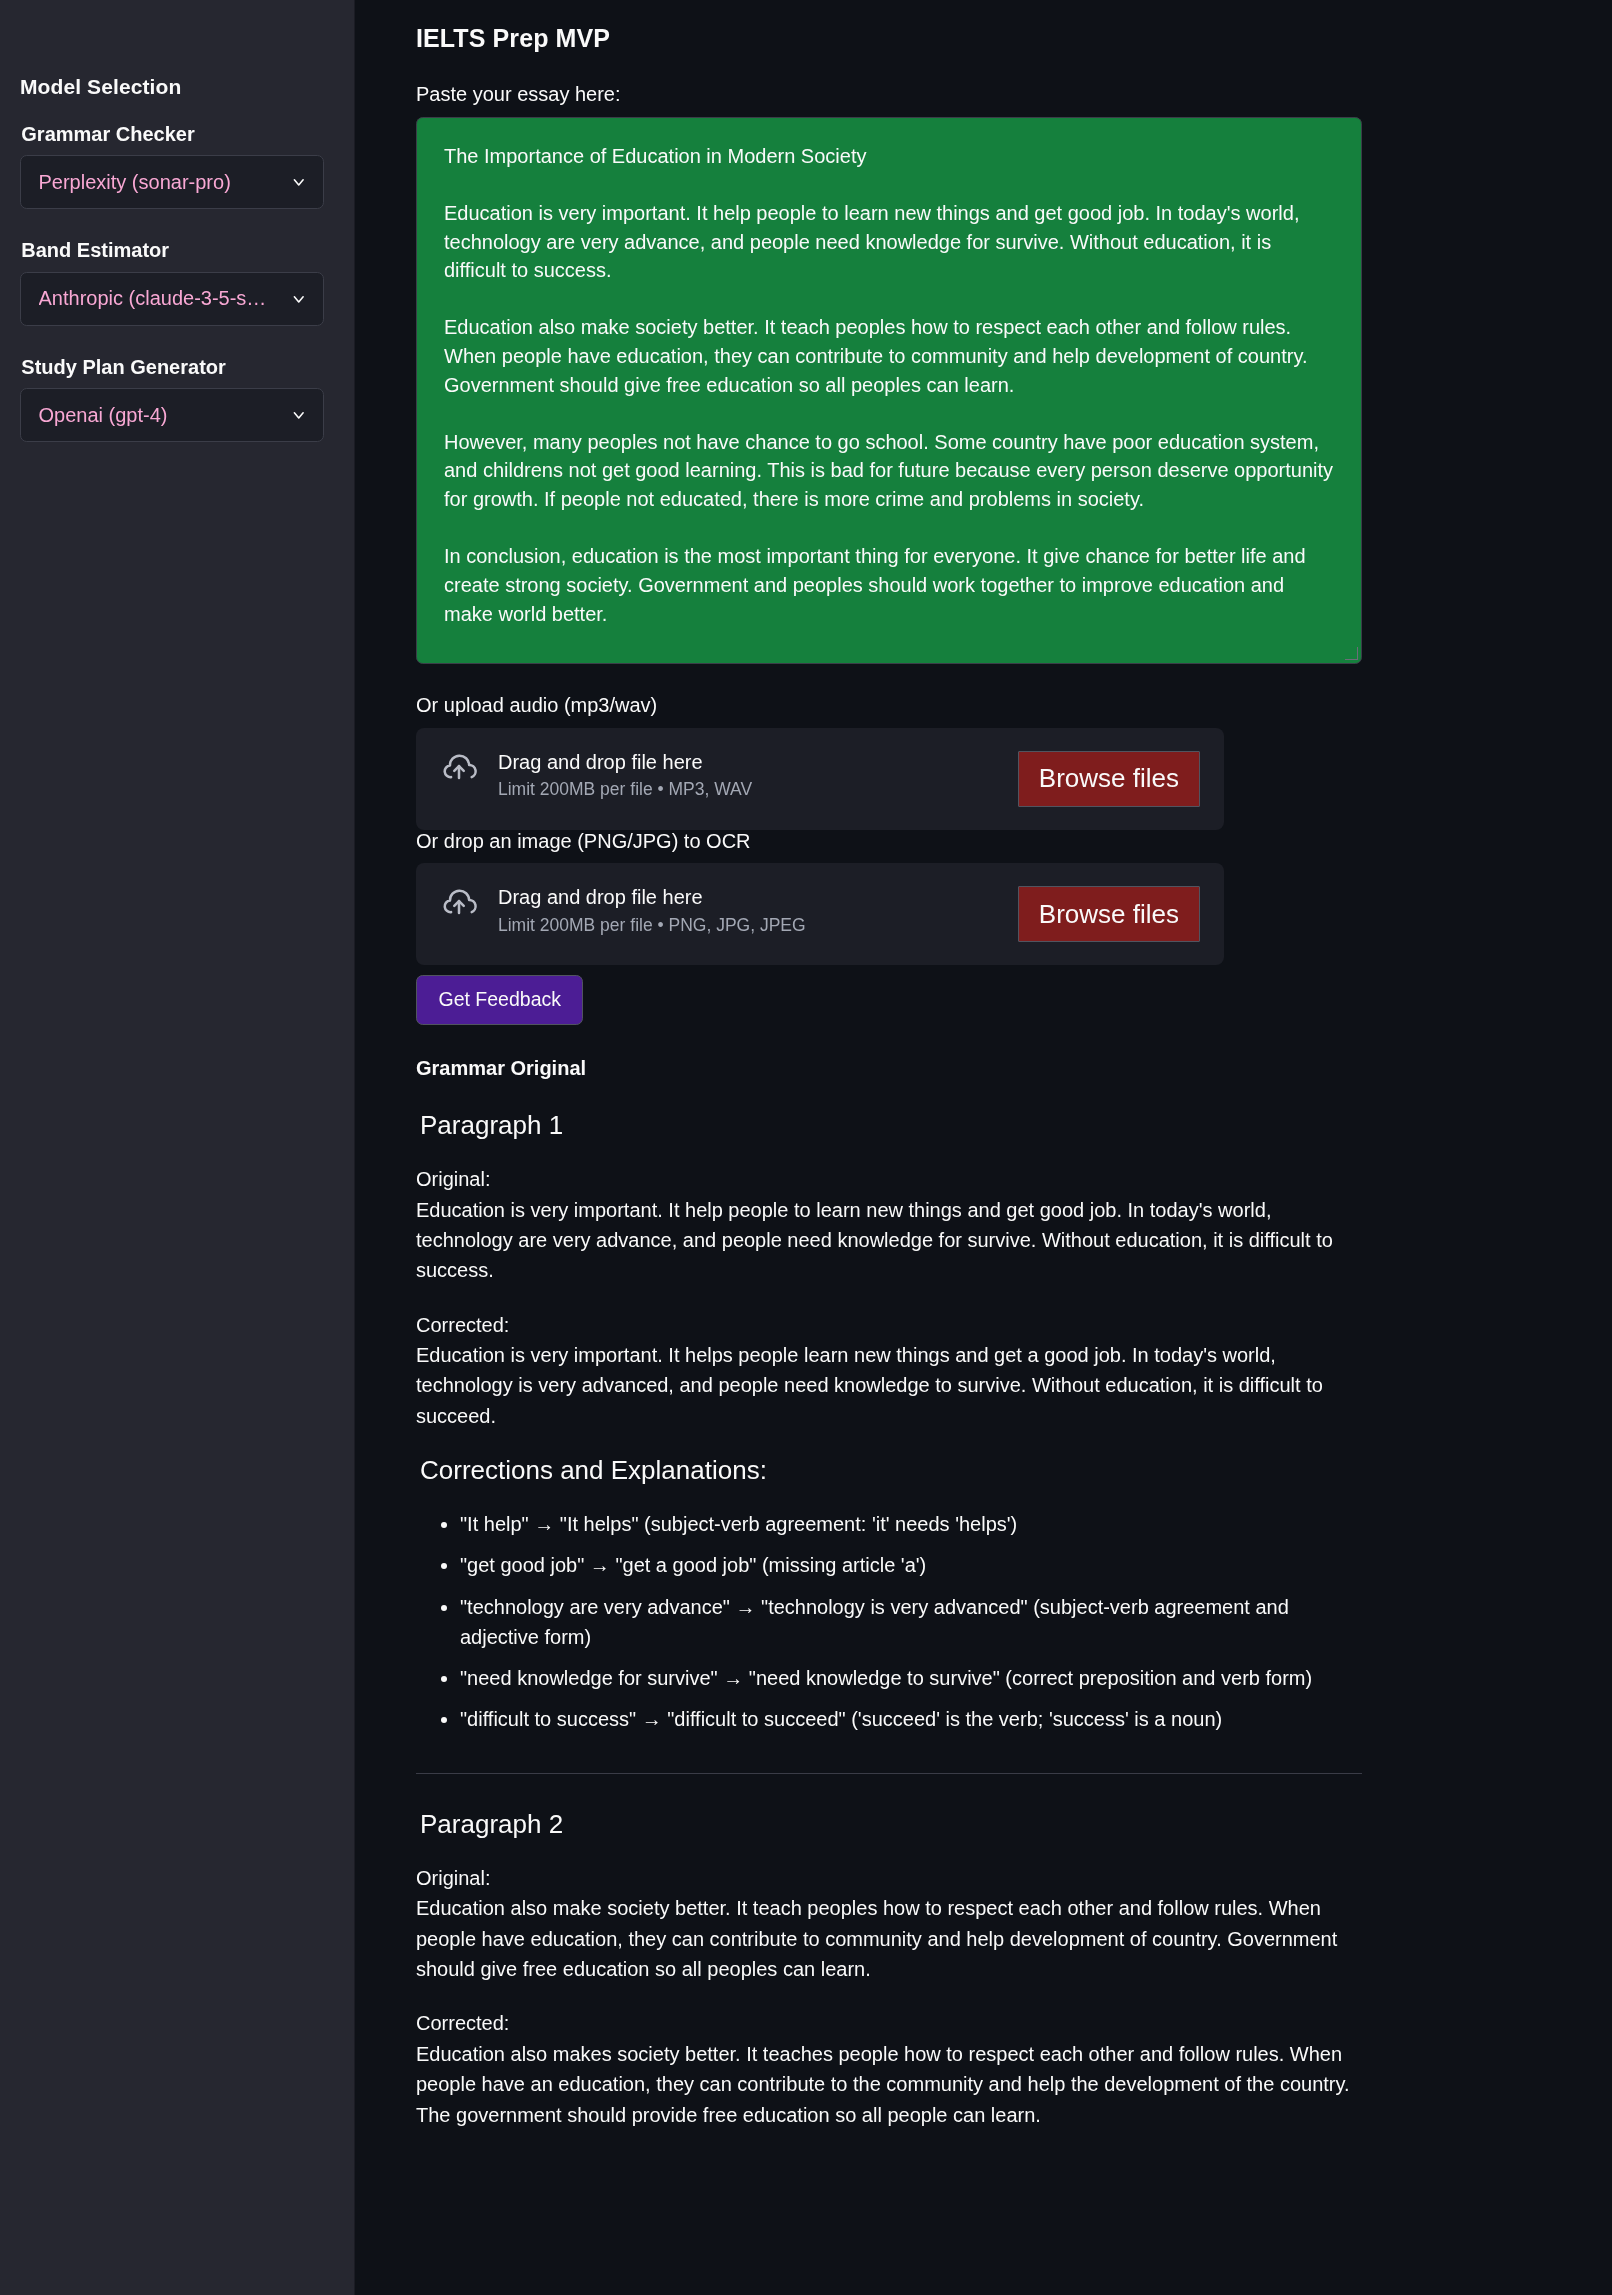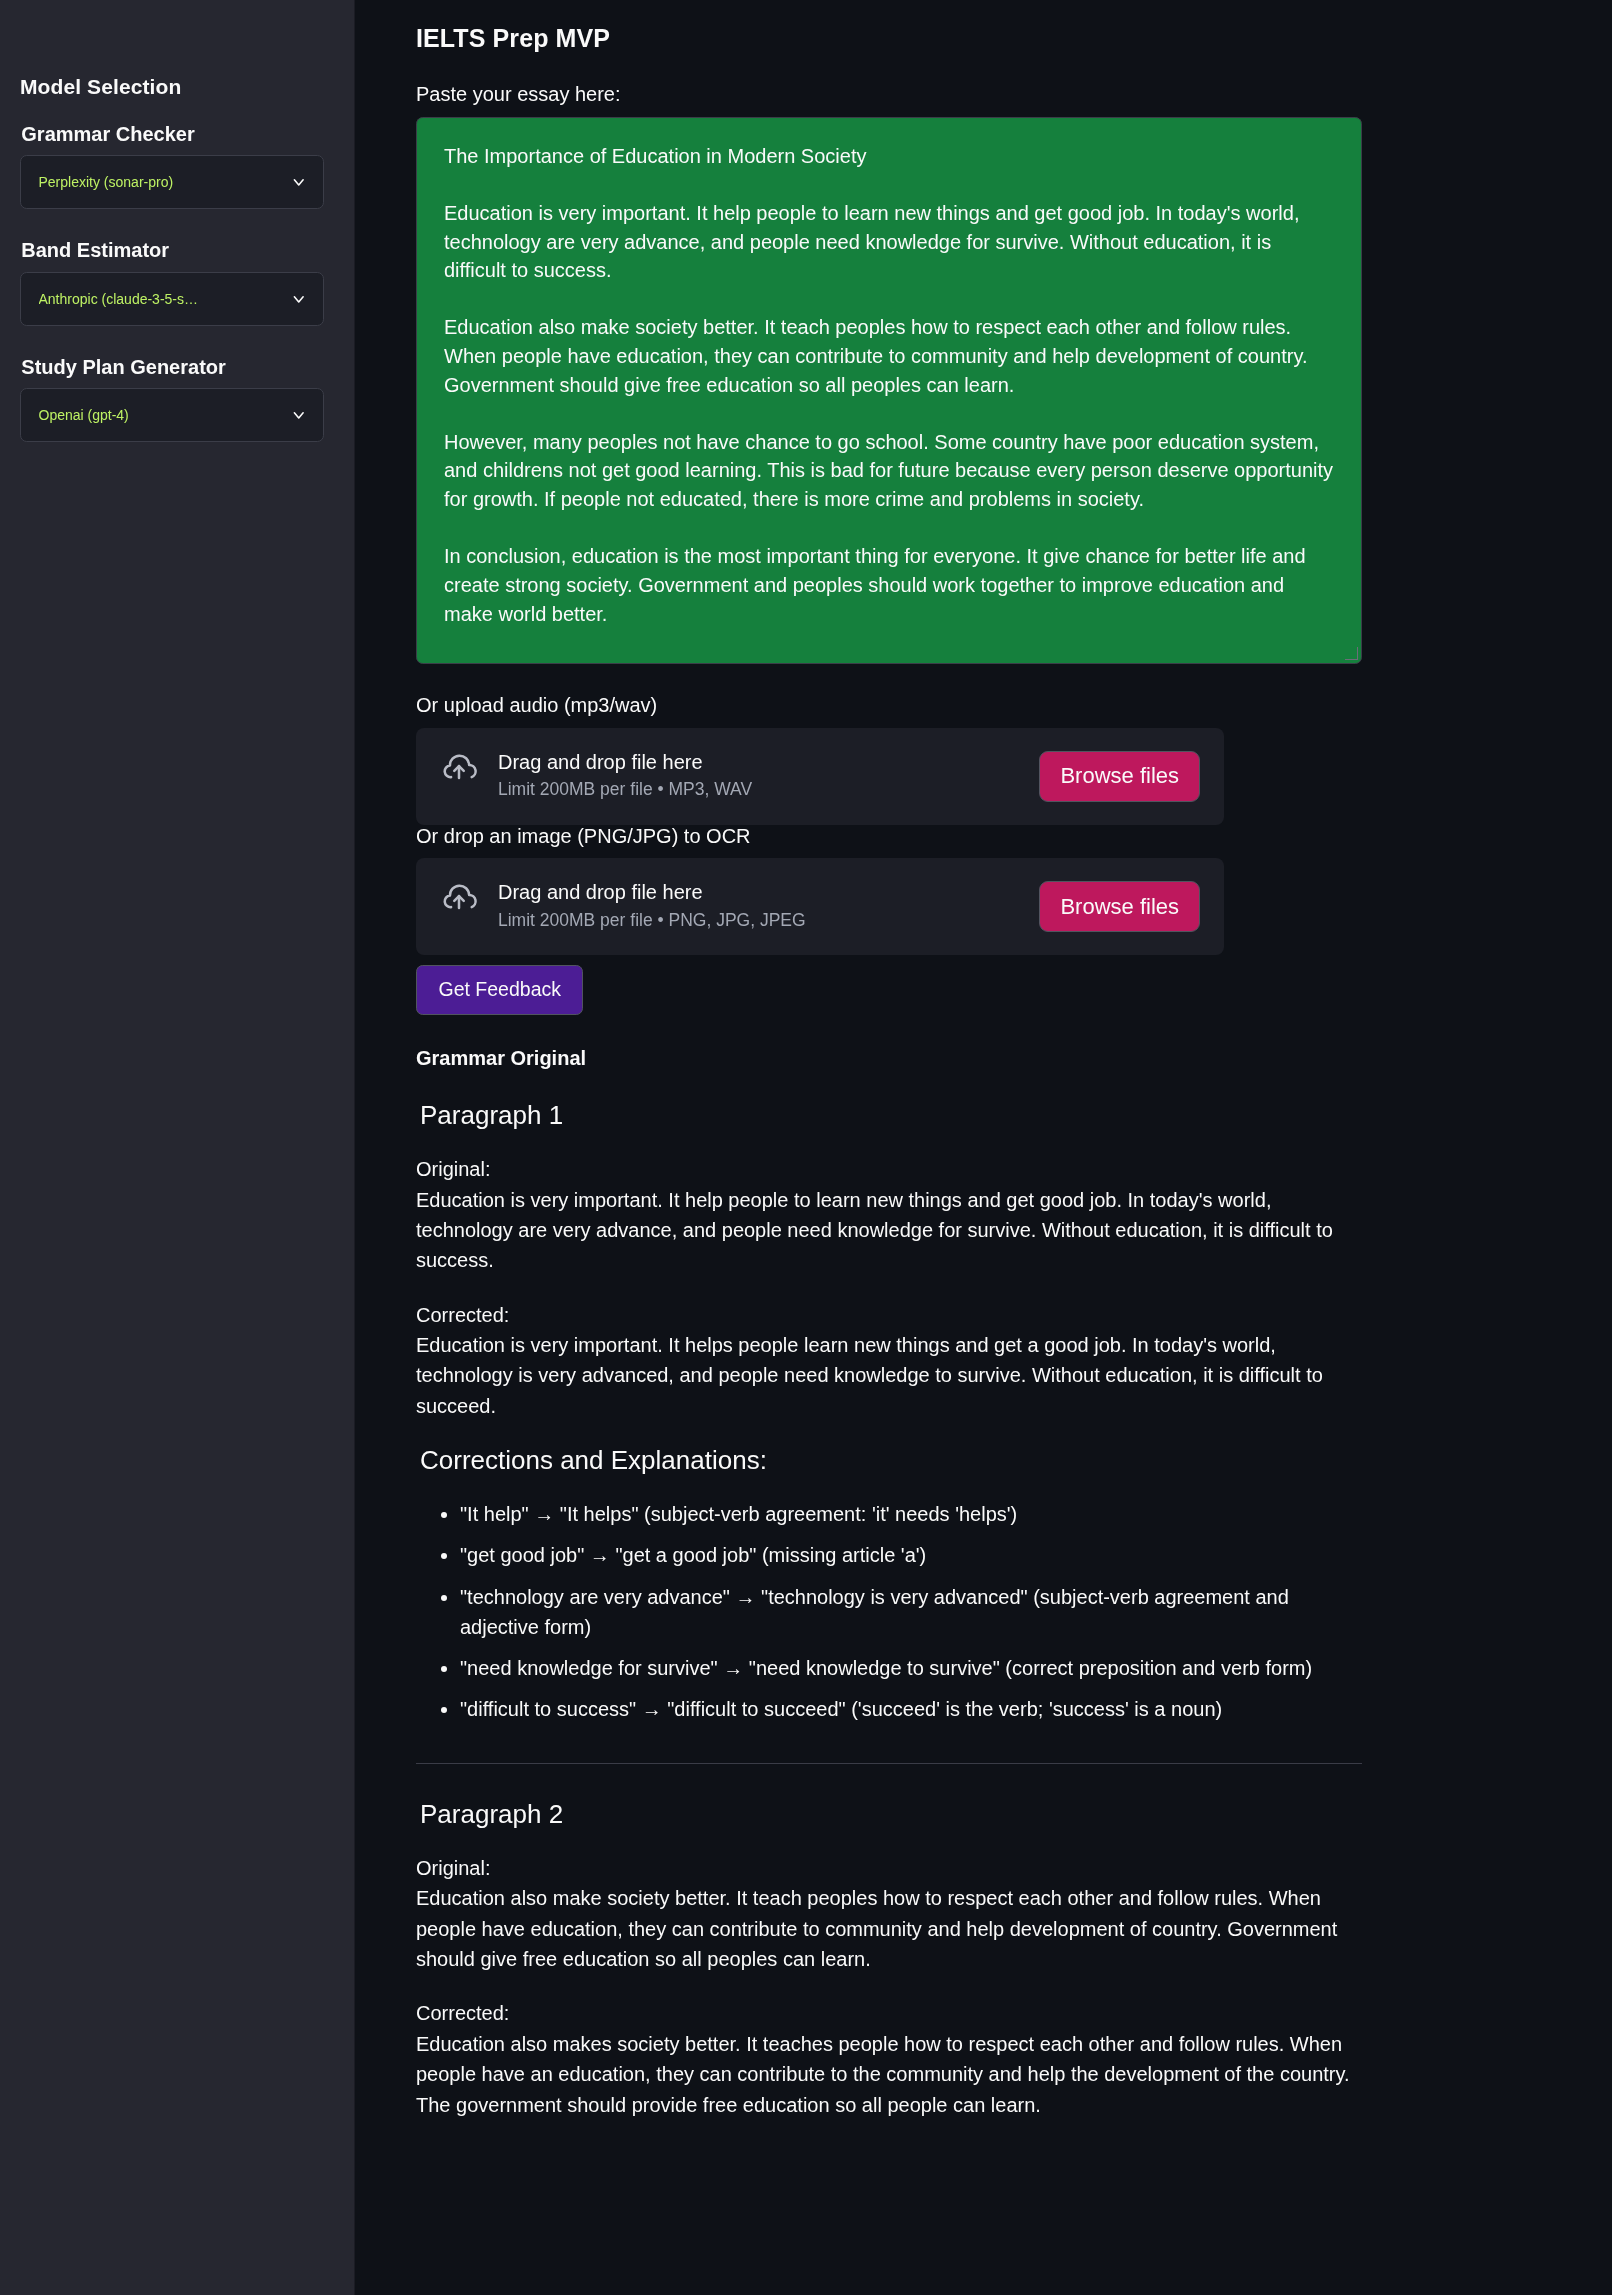--- a/index.html
+++ b/index.html
@@ -48,22 +48,22 @@
     height: 54px;
     background: #1c1e26;
     border: 0.7px solid #3b3d48;
     border-radius: 6.7px;
     display: flex;
     align-items: center;
     padding: 0 17.5px;
     margin-bottom: 30px;
   }
   .select-value {
-    font-size: 14px;
-    color: #bef264;
+    font-size: 20px;
+    color: #f9a8d4;
     white-space: nowrap;
     overflow: hidden;
     text-overflow: ellipsis;
     max-width: 229px;
   }
   .chevron {
     position: absolute;
     right: 16px;
     top: 50%;
     transform: translateY(-50%);
@@ -139,25 +139,25 @@
     font-size: 20px;
     color: #fafafa;
     margin-bottom: 5.4px;
   }
   .uploader-sub {
     font-size: 17.5px;
     color: #a3a8b4;
   }
   .browse-btn {
     flex: 0 0 auto;
-    background: #be185d;
+    background: #7f1d1d;
     border: 0.7px solid #51545f;
-    border-radius: 9px;
-    color: #fafafa;
-    font-size: 22px;
+    border-radius: 1px;
+    color: #fafafa;
+    font-size: 26px;
     padding: 11.4px 20px;
     font-family: "Liberation Sans", sans-serif;
     cursor: pointer;
   }
 
   .primary-btn {
     background: #4c1d95;
     border: 0.7px solid #51545f;
     border-radius: 6.7px;
     color: #fafafa;

